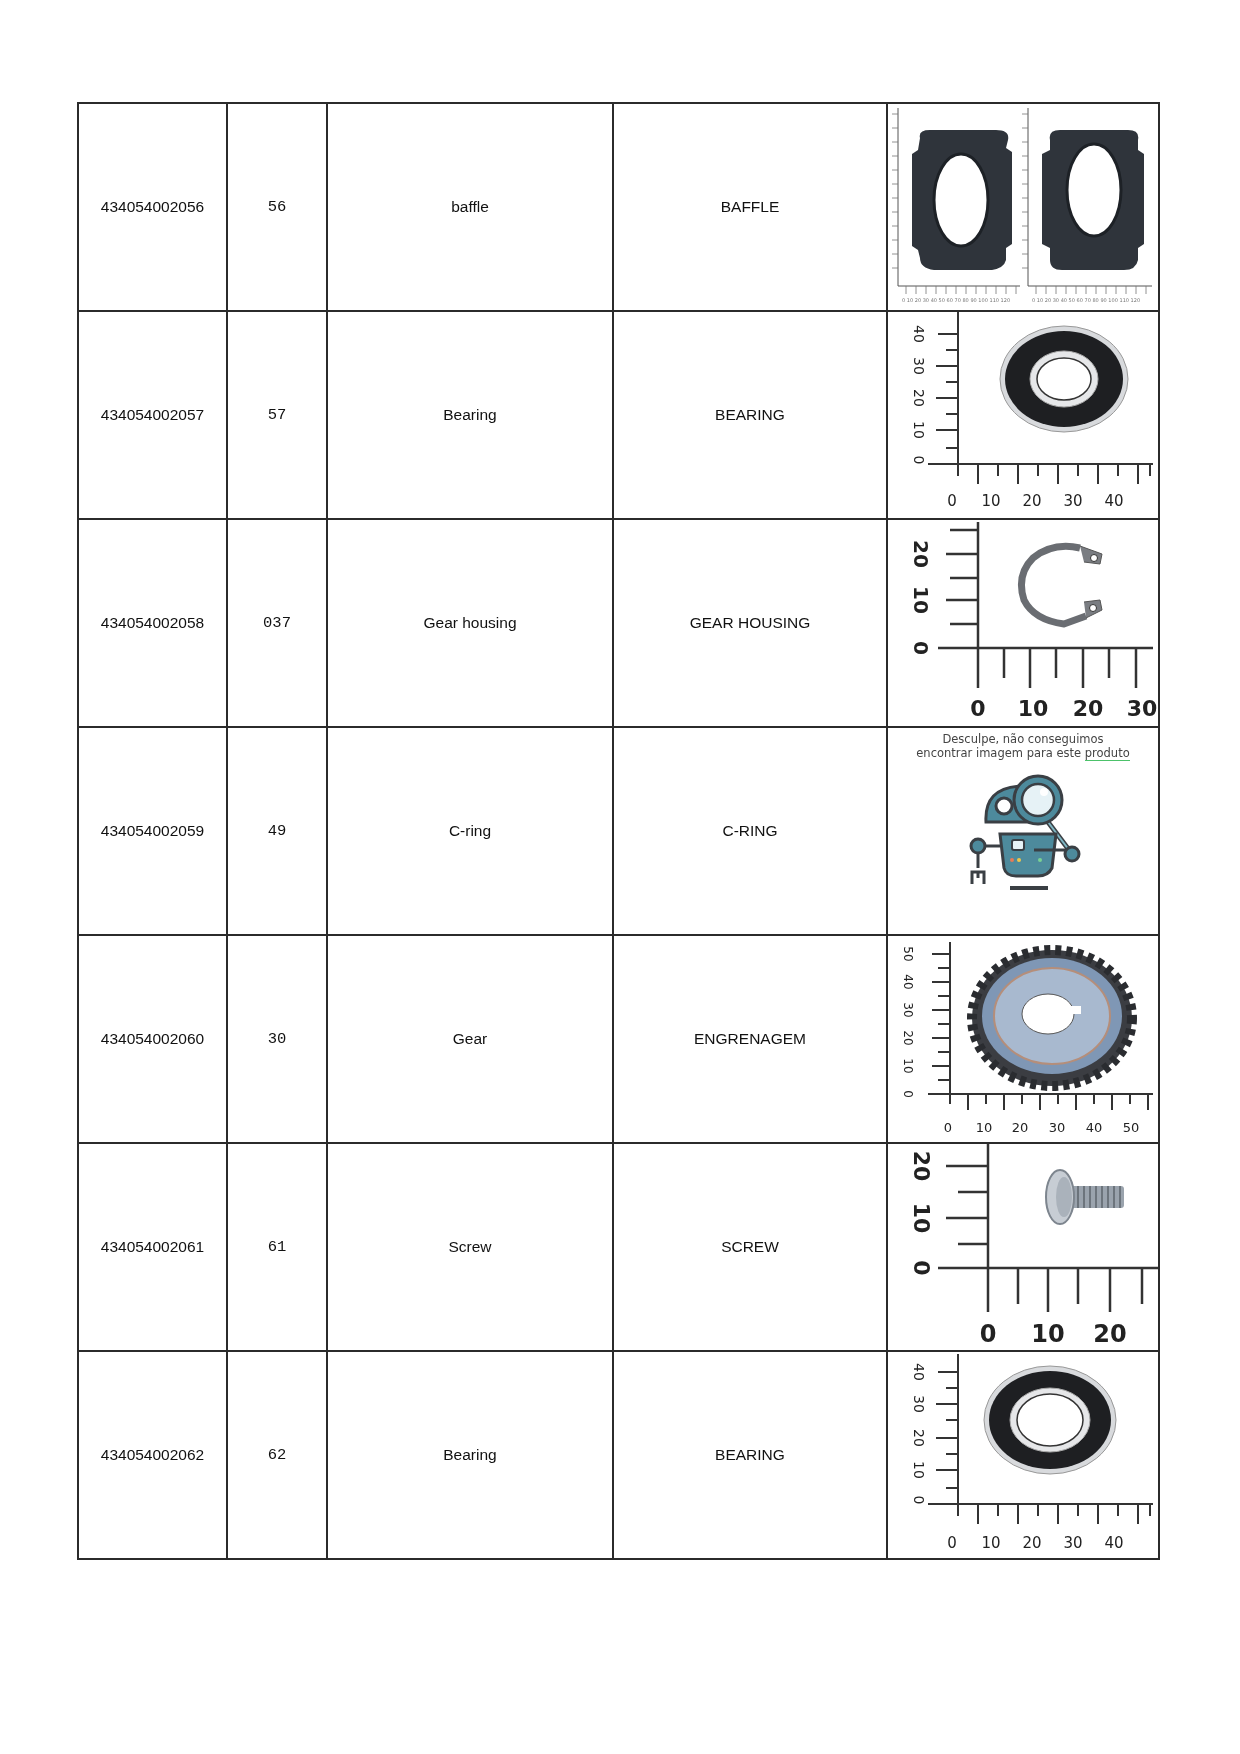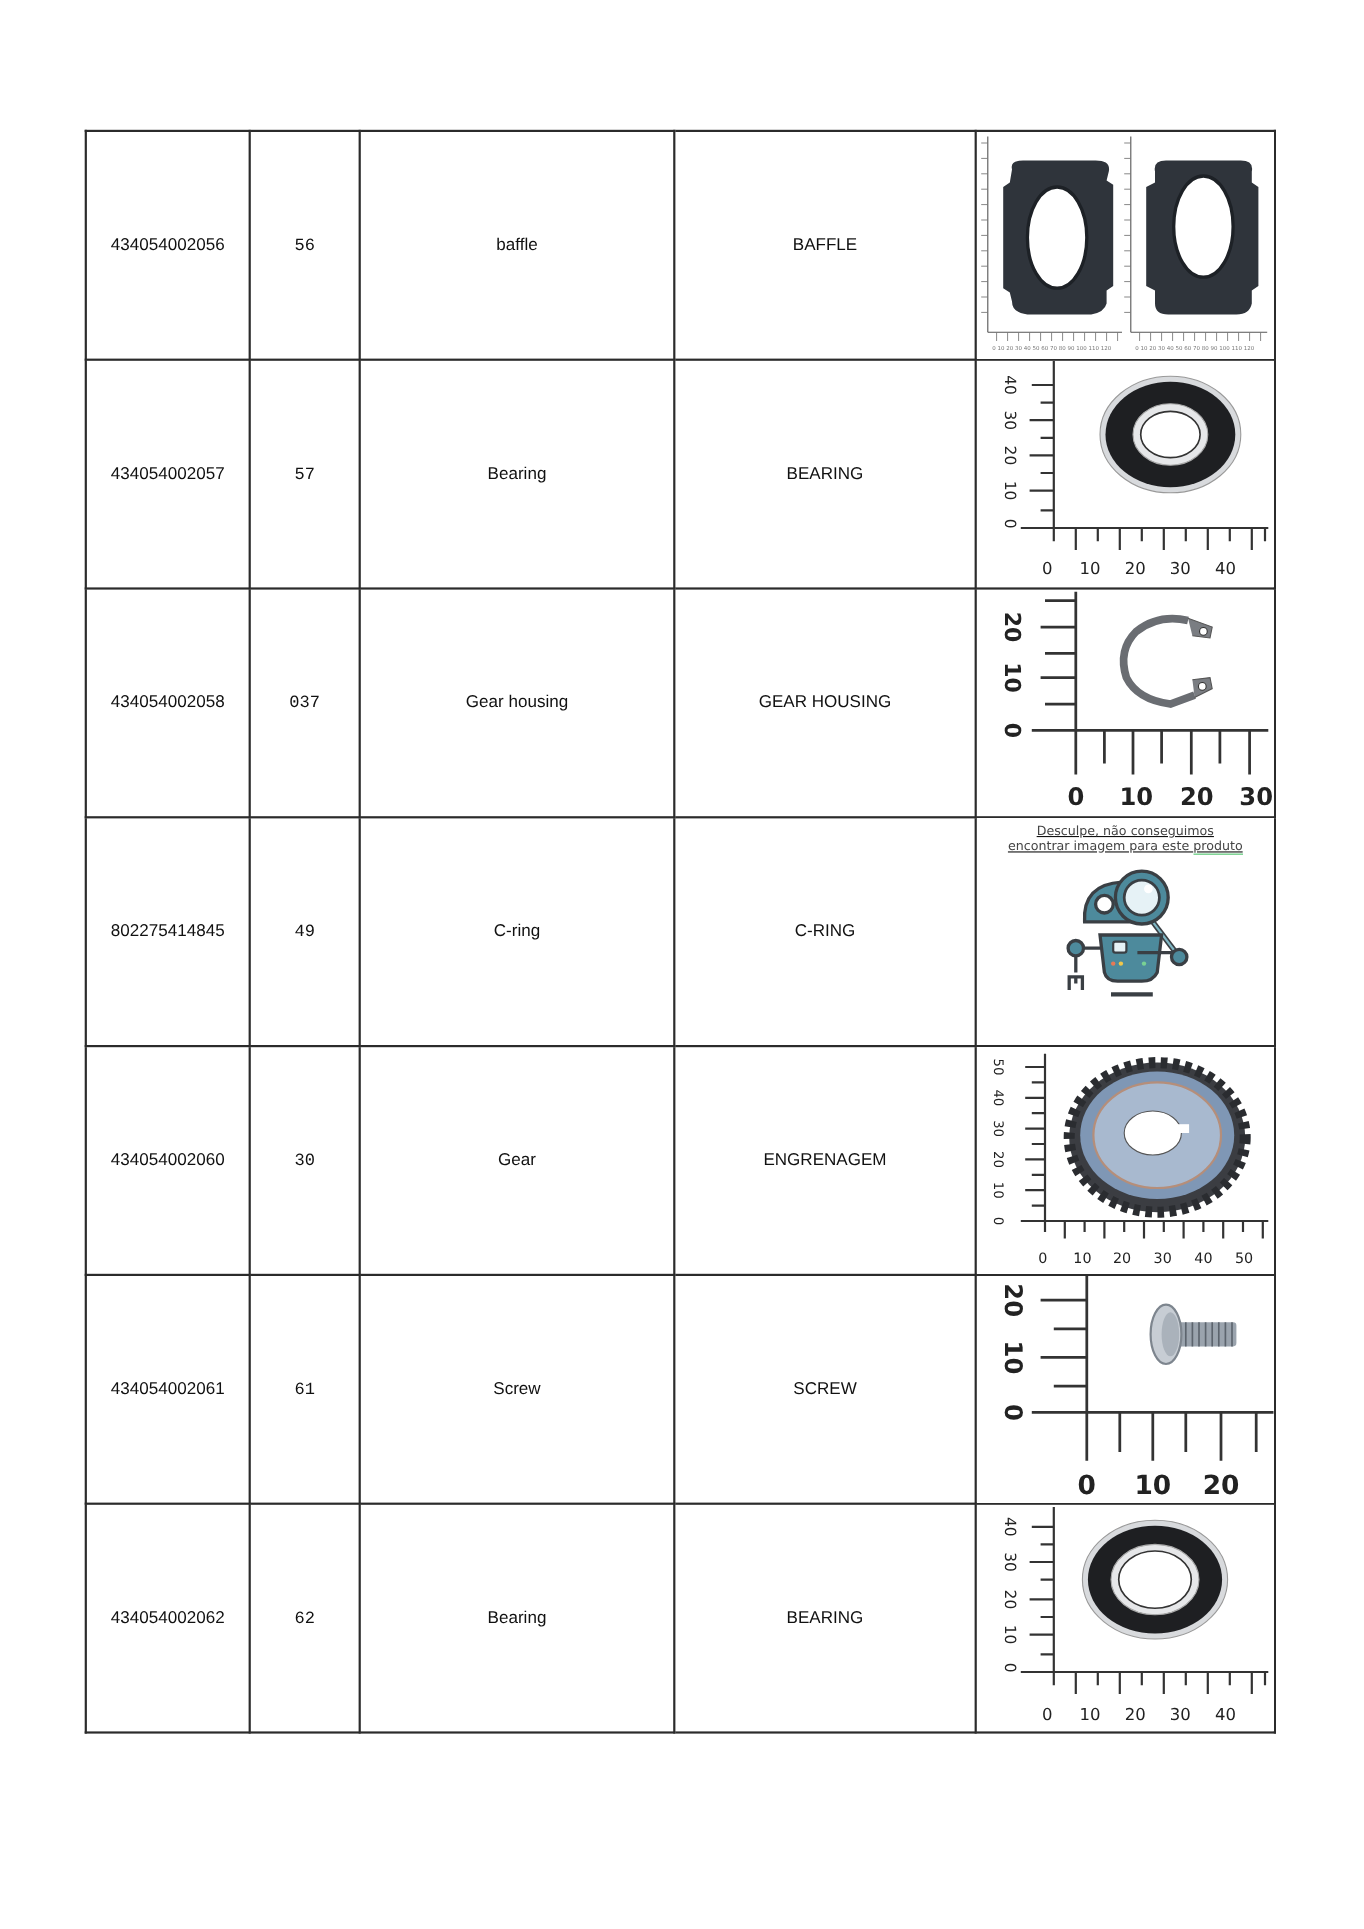--- a/index.html
+++ b/index.html
@@ -1,19 +1,19 @@
 <!DOCTYPE html>
 <html><head>
   <meta charset="utf-8">
   <style>
     html, body { margin: 0; padding: 0; background: #ffffff; }
     body { width: 1240px; height: 1754px; position: relative; overflow: hidden;
            font-family: "Liberation Sans", "DejaVu Sans", sans-serif; color: #111; }
     .page { position: absolute; left: 0; top: 0; width: 1240px; height: 1754px; background: #fff; }
-    table.parts { position: absolute; left: 77px; top: 118px; border-collapse: collapse;
+    table.parts { position: absolute; left: 77px; top: 102px; border-collapse: collapse;
                   width: 1075px; table-layout: fixed; }
     table.parts td { border: 2px solid #2b2b2b; height: 206px; padding: 0; text-align: center;
                      vertical-align: middle; font-size: 15.5px; letter-spacing: 0; }
     td.c1 { width: 147px; }
     td.c2 { width: 98px; font-family: Liberation Mono, monospace; }
     td.c3 { width: 284px; }
     td.c4 { width: 272px; }
     td.c5 { width: 270px; }
     td.img-cell { position: relative; overflow: hidden; background: #fff; }
     svg { display: block; }
@@ -192,25 +192,25 @@
           <path d="M192,28 Q165,22 145,38 Q128,55 136,80 Q146,100 176,104 L198,96" fill="none" stroke="#6a6d72" stroke-width="7"></path>
           <path d="M192,26 L214,34 L212,44 L196,42" fill="#7a7d82" stroke="#555" stroke-width="1"></path>
           <circle cx="206" cy="38" r="3.5" fill="#fff" stroke="#333"></circle>
           <path d="M196,82 L212,80 L214,90 L198,98" fill="#7a7d82" stroke="#555" stroke-width="1"></path>
           <circle cx="205" cy="88" r="3.5" fill="#fff" stroke="#333"></circle>
         </svg>
       </td>
     </tr>
 
     <tr>
-      <td class="c1">802275414845</td>
+      <td class="c1">434054002059</td>
       <td class="c2">49</td>
       <td class="c3">C-ring</td>
       <td class="c4">C-RING</td>
-      <td class="c5 img-cell" style="vertical-align: top; text-decoration: underline;">
+      <td class="c5 img-cell" style="vertical-align: top;">
         <div class="noimg-text">
           <div>Desculpe, não conseguimos</div>
           <div><span>encontrar imagem para este </span><span class="u">produto</span></div>
         </div>
         <svg width="270" height="170" viewBox="0 0 270 170">
 
           <path d="M98,62 Q96,28 132,26 L148,26 L148,62 Z" fill="#4d8a9c" stroke="#3a3f44" stroke-width="3"></path>
           <circle cx="116" cy="46" r="8" fill="#fff" stroke="#3a3f44" stroke-width="3"></circle>
 
           <line x1="160" y1="62" x2="184" y2="94" stroke="#3a3f44" stroke-width="5"></line>

